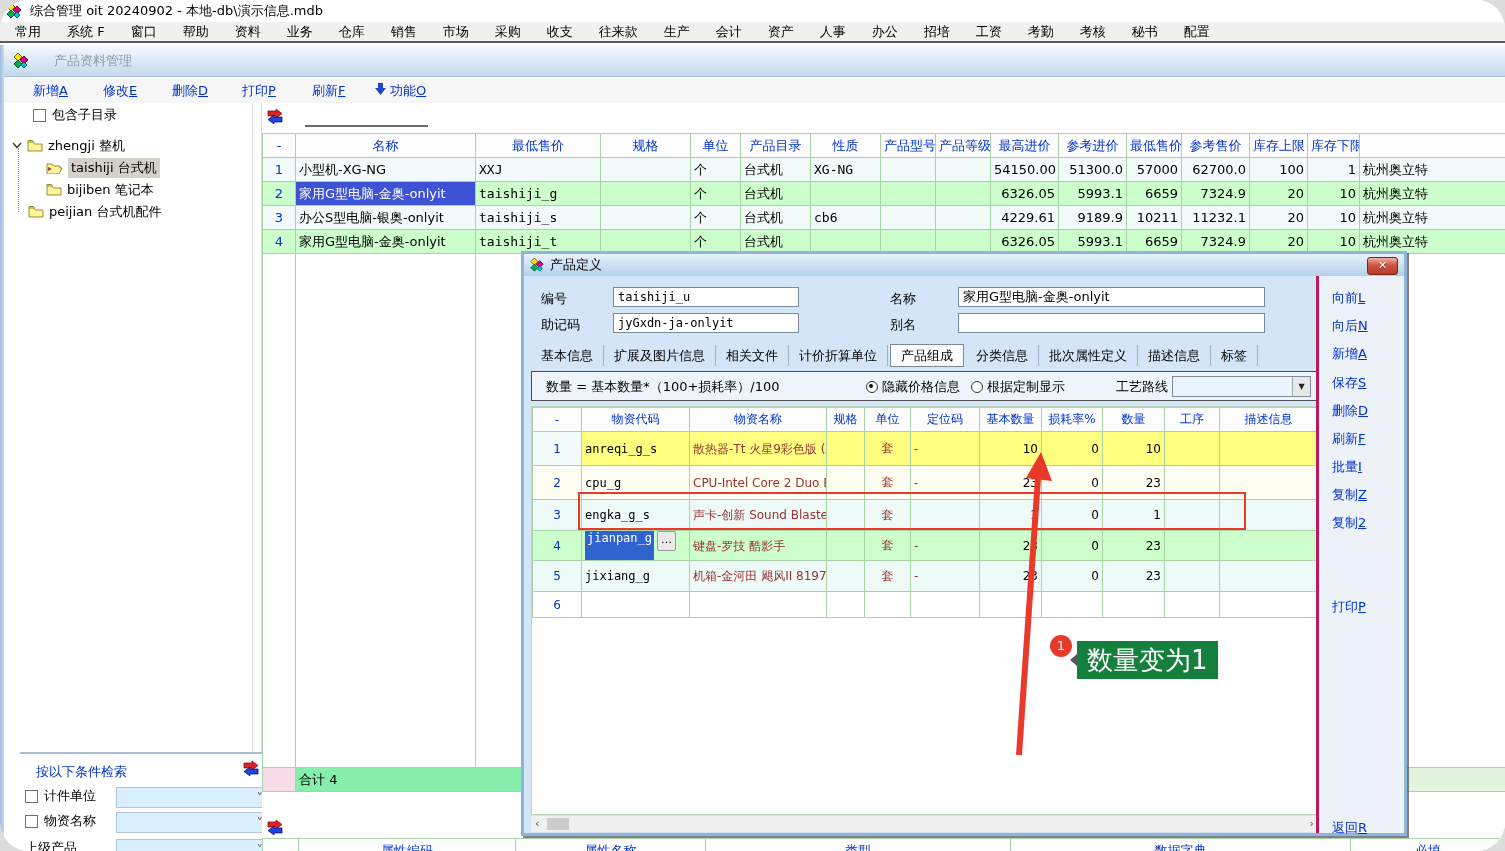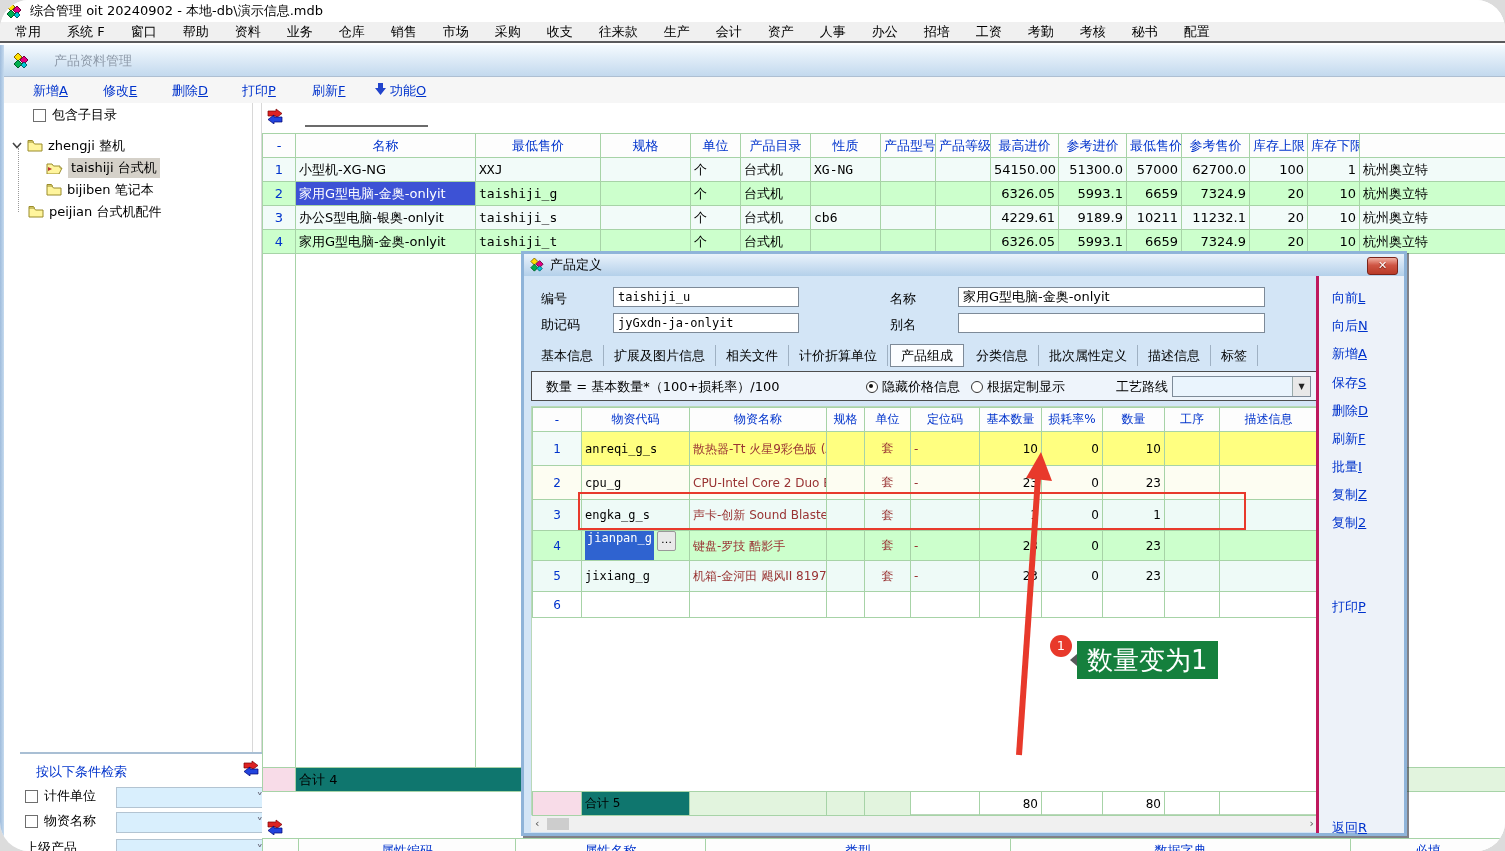--- a/index.html
+++ b/index.html
@@ -51,21 +51,21 @@
   th.pinkhead{background:#f8dce8;color:#cc2244;}
   .rownum{color:#0033cc;text-align:center;}
   .num{text-align:right;}
   .code{font-family:"DejaVu Sans Mono","Liberation Mono",monospace;font-size:12px;}
   tr.odd td{background:#f2fbf9;}
   tr.even td{background:#ccffcc;}
   .cell-selected{background:#3d52d5 !important;color:#fff;}
   tr.fillrow td{height:514px;background:#fff;}
   .pinkcell{background:#f8dce8;}
   .greencell{background:#e2f4de;}
-  .totalcell{background:#0f766e;}
+  .totalcell{background:#86efac;}
 
   .attr-grid{position:absolute;left:0;top:735px;}
 
   
   .icon16{width:16px;height:16px;display:inline-block;}
   .swapicon{width:18px;height:16px;display:inline-block;}
   .funcarrow{width:11px;height:12px;display:inline-block;margin-right:4px;}
 
   
   .dialog{position:absolute;left:521px;top:251px;width:886px;height:585px;background:#d3e5f6;
@@ -580,50 +580,20 @@
           <td></td>
               <td></td>
           <td></td>
               <td></td>
           <td></td>
               <td></td>
         </tr>
       </tbody>
         </table>
 
-      <table class="grid dlg-footer" style="width:785px">
-        <colgroup>
-          <col style="width:49px">
-            <col style="width:108px">
-            <col style="width:137px">
-            <col style="width:38px">
-          <col style="width:46px">
-            <col style="width:69px">
-            <col style="width:62px">
-            <col style="width:61px">
-          <col style="width:62px">
-            <col style="width:55px">
-            <col style="width:98px">
-        </colgroup>
-        <tbody>
-            <tr>
-          <td class="pinkcell"></td>
-          <td class="totalcell">合计 5</td>
-          <td class="greencell"></td>
-          <td class="greencell"></td>
-          <td class="greencell"></td>
-          <td></td>
-          <td class="num">80</td>
-          <td></td>
-          <td class="num">80</td>
-          <td></td>
-          <td></td>
-        </tr>
-      </tbody>
-        </table>
     </div>
 
     <div class="dlg-scroll">
       <span class="la">‹</span>
       <span class="thumb"></span>
       <span class="ra">›</span>
     </div>
 
     <div class="side-panel">
       <span class="sbtn" style="top:13px"><span>向前</span><span class="hk">L</span></span>

